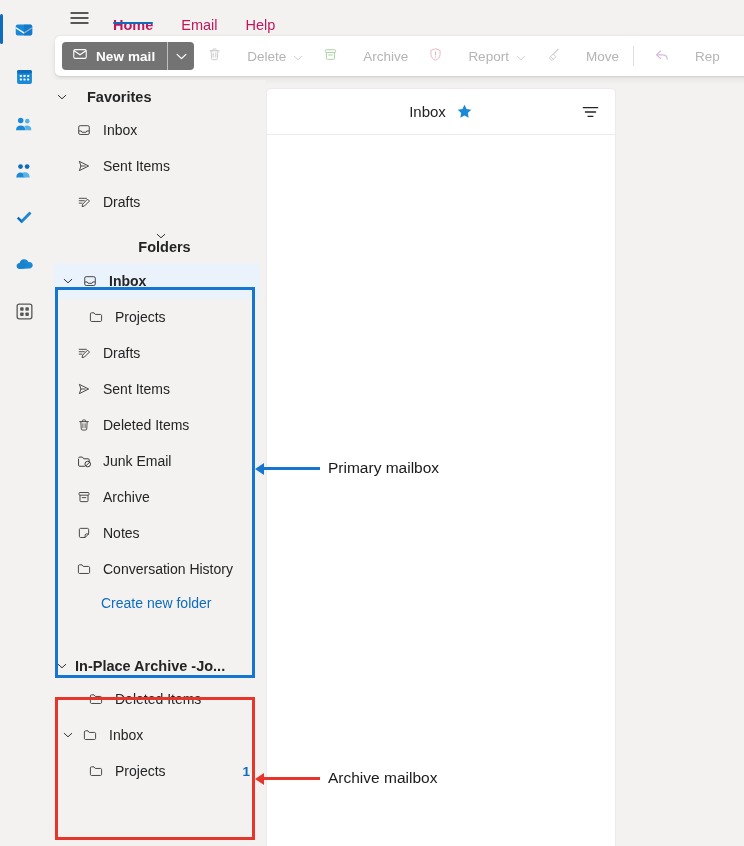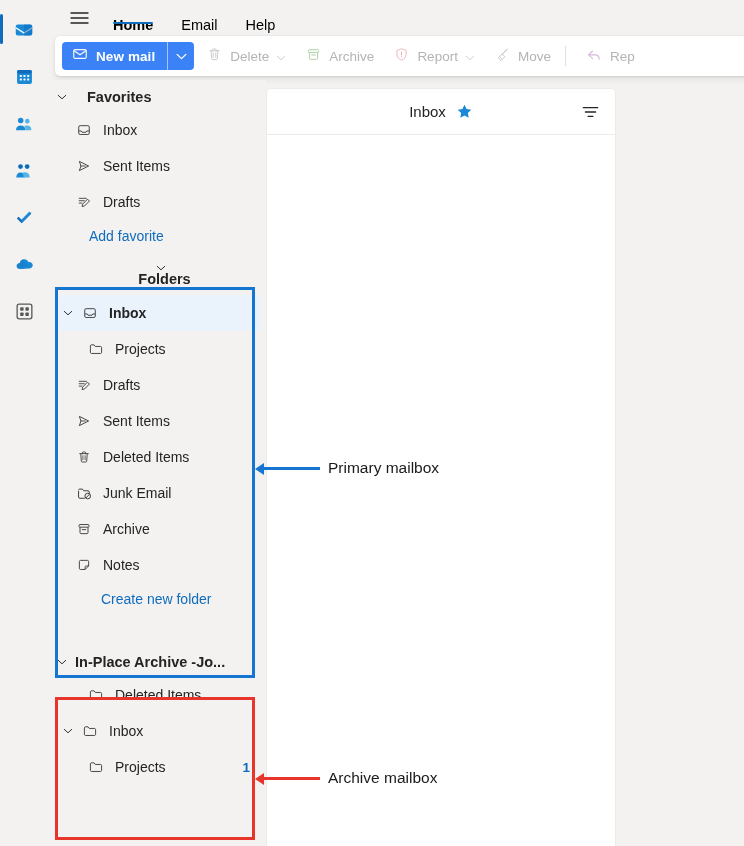--- a/index.html
+++ b/index.html
@@ -29,51 +29,51 @@
   #topbar{
     position:absolute;left:48px;top:0;width:696px;height:36px;
     background:#f3f2f1;display:flex;align-items:center;
   }
   #hamburger{
     width:34px;height:32px;display:flex;align-items:center;justify-content:center;
     margin-left:14px;cursor:pointer;
   }
   .tab{
     height:20px;line-height:34px;padding:0 11px;margin-left:6px;
-    font-size:14.5px;color:#000000;cursor:pointer;position:relative;
+    font-size:14.5px;color:#be185d;cursor:pointer;position:relative;
   }
   .tab.active{font-weight:700;}
   .tab.active::after{
     content:"";position:absolute;left:11px;right:11px;bottom:4px;height:2.5px;
     background:#0f6cbd;border-radius:2px;
   }
 
   
   #ribbon{
     position:absolute;left:55px;top:36px;width:720px;height:40px;
     background:#ffffff;border-radius:5px;
     box-shadow:0 0.6px 1.8px rgba(0,0,0,.10),0 3px 7px rgba(0,0,0,.07);
     display:flex;align-items:center;padding-left:7px;box-sizing:border-box;
     overflow:hidden;
   }
   #newmail{
-    display:flex;align-items:center;height:28px;background:#3b82f6;
+    display:flex;align-items:center;height:28px;background:#737373;
     border-radius:4px;color:#fff;cursor:pointer;overflow:hidden;
   }
   #newmail .main{display:flex;align-items:center;padding:0 12px 0 10px;height:28px;}
   #newmail .label{font-size:13.5px;font-weight:700;margin-left:8px;letter-spacing:.1px;}
   #newmail .split{
     width:26px;height:28px;display:flex;align-items:center;justify-content:center;
     border-left:1px solid rgba(255,255,255,.55);
   }
   .cmd{
     display:flex;align-items:center;height:30px;padding:0 7px;margin-left:5px;
     color:#b6b4b2;font-size:13.5px;cursor:default;white-space:nowrap;
   }
-  .cmd .ctext{margin-left:7px;}
+  .cmd .ctext{margin-left:24px;}
   .cmd .caret{margin-left:7px;opacity:.85;}
   .vsep{width:1px;height:20px;background:#e1dfdd;margin:0 7px;flex:none;}
 
   
   #folder-pane{
     position:absolute;left:48px;top:80px;width:218px;height:766px;
     background:#f3f2f1;overflow:hidden;
   }
   .grp-head{
     display:flex;align-items:center;height:30px;padding-left:8px;
@@ -336,21 +336,20 @@
   <div class="frow indent1">
     <span class="ficon">
       <svg width="16" height="16" viewBox="0 0 20 20" aria-hidden="true">
         <path d="M4 5.4h9M4 8.4h6.4M4 11.4h3.4" fill="none" stroke="#3b3a39" stroke-width="1.1" stroke-linecap="round"></path>
         <path d="M14.4 6.4l2.4 2.4-6.2 6.2-3 .7.7-3z" fill="none" stroke="#3b3a39" stroke-width="1.15" stroke-linejoin="round"></path>
       </svg>
     </span>
     <span class="fname">Drafts</span>
   </div>
 
-  <div class="linkrow">Add favorite</div>
 
   <div class="grp-head" style="margin-top:13px;flex-direction:column;">
     <span class="chev">
       <svg width="10" height="6" viewBox="0 0 12 8" aria-hidden="true">
         <path d="M1 1.8L6 6.4l5-4.6" fill="none" stroke="#242424" stroke-width="1.25" stroke-linecap="round" stroke-linejoin="round"></path>
       </svg>
     </span>
     <span class="gname">Folders</span>
   </div>
 
@@ -435,20 +434,28 @@
   <div class="frow indent1">
     <span class="ficon">
       <svg width="16" height="16" viewBox="0 0 20 20" aria-hidden="true">
         <path d="M4.2 5.6c0-.8.6-1.4 1.4-1.4h8.8c.8 0 1.4.6 1.4 1.4v5.6l-4.4 4.4H5.6c-.8 0-1.4-.6-1.4-1.4z" fill="none" stroke="#3b3a39" stroke-width="1.15" stroke-linejoin="round"></path>
         <path d="M15.8 11.2h-3c-.8 0-1.4.6-1.4 1.4v3" fill="none" stroke="#3b3a39" stroke-width="1.15" stroke-linejoin="round"></path>
       </svg>
     </span>
     <span class="fname">Notes</span>
   </div>
 
+  <div class="frow indent1">
+    <span class="ficon">
+      <svg width="16" height="16" viewBox="0 0 20 20" aria-hidden="true">
+        <path d="M3 6.2c0-.8.6-1.4 1.4-1.4h3.1l1.6 2h6.5c.8 0 1.4.6 1.4 1.4v6c0 .8-.6 1.4-1.4 1.4H4.4C3.6 15.6 3 15 3 14.2z" fill="none" stroke="#3b3a39" stroke-width="1.15" stroke-linejoin="round"></path>
+      </svg>
+    </span>
+    <span class="fname">Conversation History</span>
+  </div>
 
   <div class="linkrow" style="padding-left:53px;">Create new folder</div>
 
   <div class="grp-head" style="margin-top:32px;font-size:14.5px;">
     <span class="chev">
       <svg width="10" height="6" viewBox="0 0 12 8" aria-hidden="true">
         <path d="M1 1.8L6 6.4l5-4.6" fill="none" stroke="#242424" stroke-width="1.25" stroke-linecap="round" stroke-linejoin="round"></path>
       </svg>
     </span>
     <span class="gname">In-Place Archive -Jo...</span>

